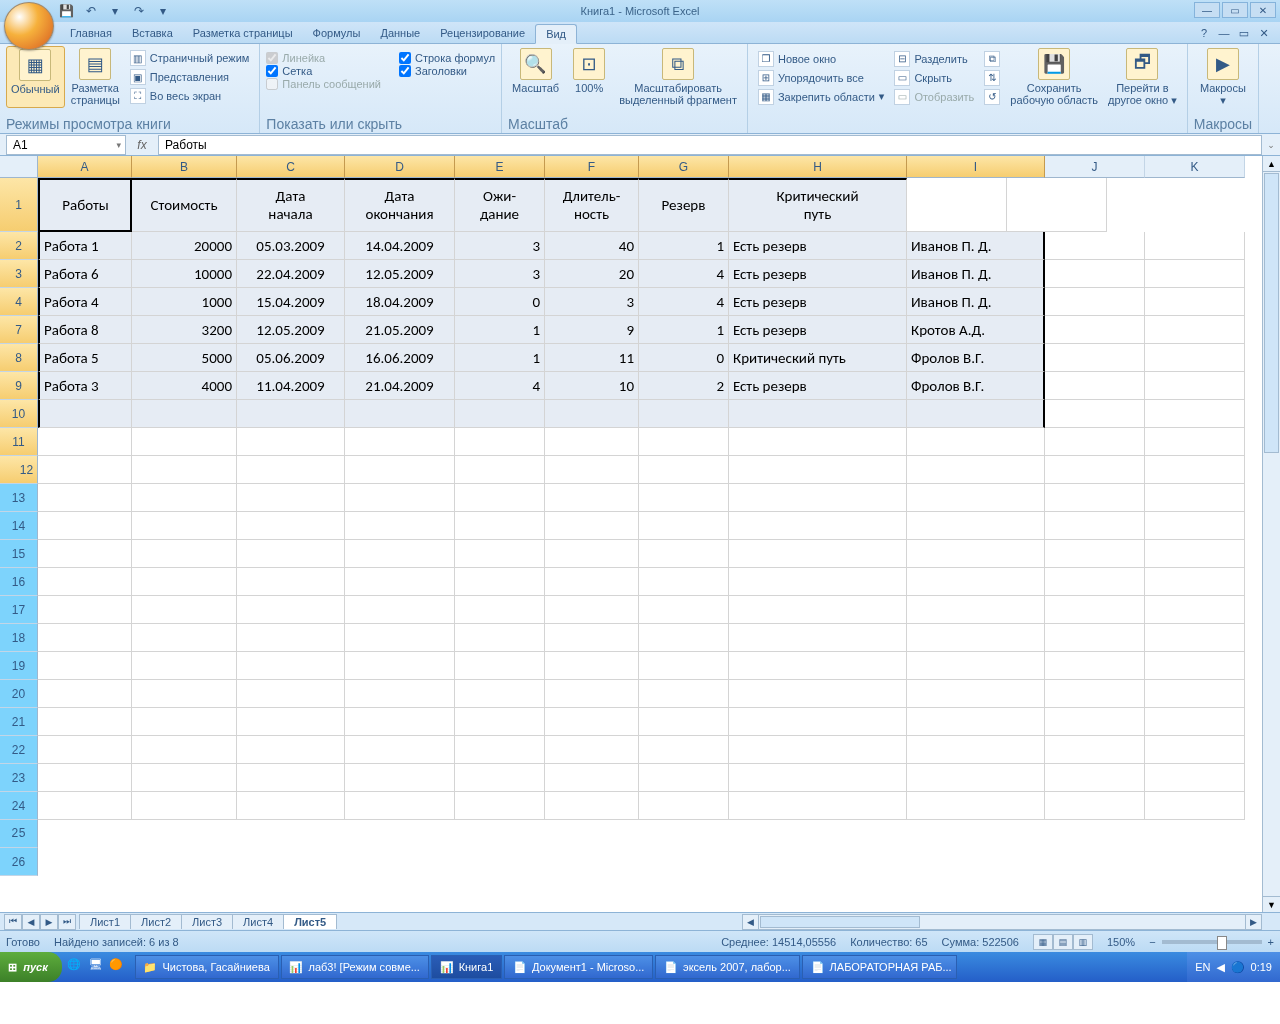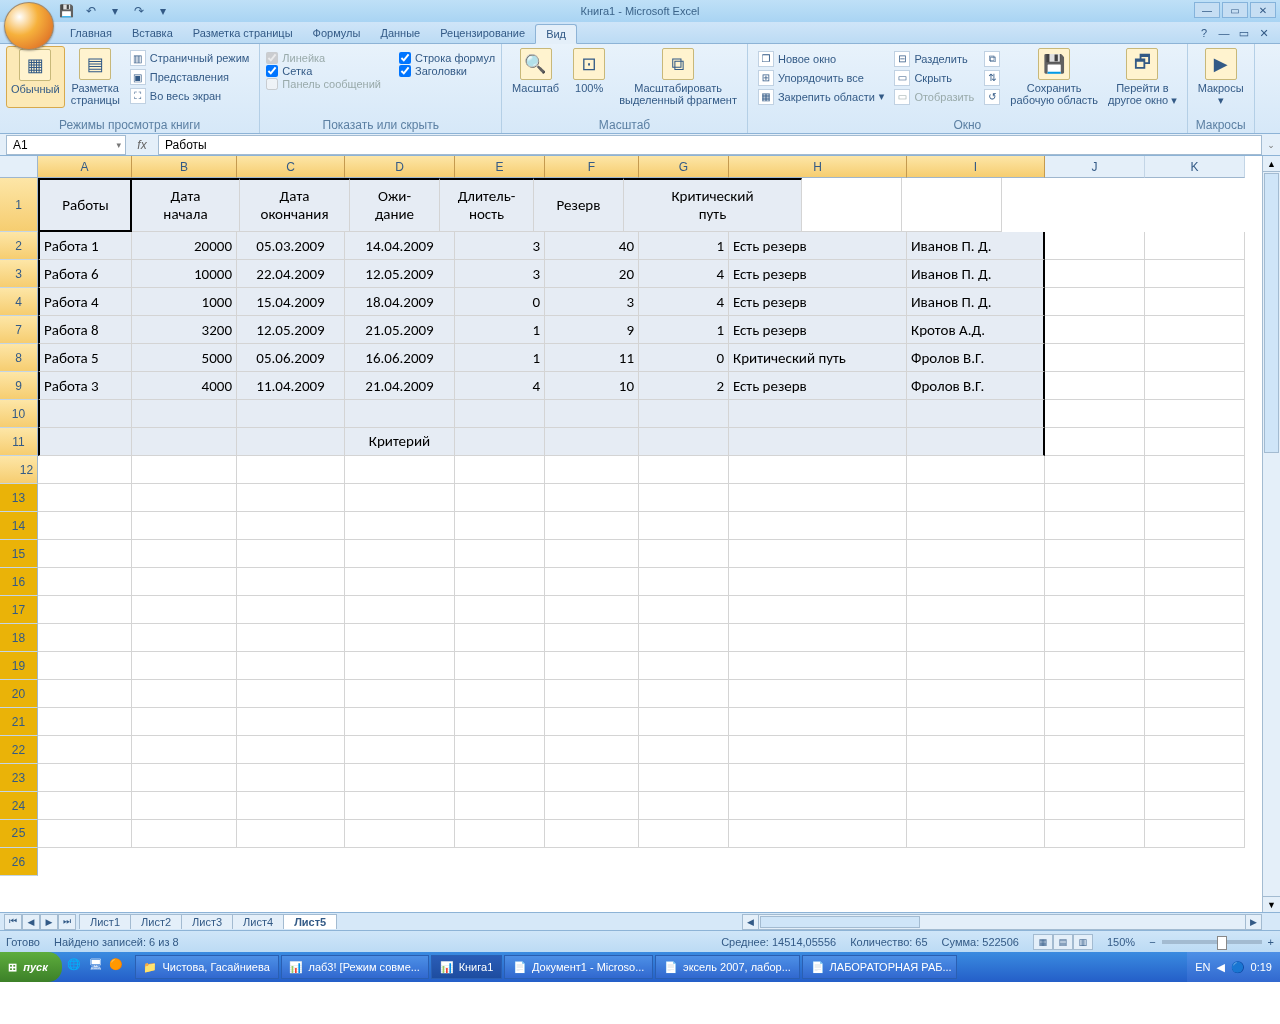--- a/index.html
+++ b/index.html
@@ -17,21 +17,21 @@
 
 .tabs { height:22px; background:linear-gradient(#cfe5f8,#bcdbf4); display:flex; align-items:flex-end; padding-left:60px; font-size:11px; position:relative; border-bottom:1px solid #8db3d6; }
 .tab { padding:3px 10px 3px; color:#335a86; cursor:default; }
 .tab.active { background:#e4eff9; border:1px solid #8db3d6; border-bottom:1px solid #e4eff9; border-radius:3px 3px 0 0; margin-bottom:-1px; }
 .tabs .help { position:absolute; right:8px; top:3px; display:flex; gap:4px; }
 .tabs .help span { width:16px; height:16px; font-size:11px; color:#335a86; display:flex; align-items:center; justify-content:center; }
 
 
 .ribbon { height:90px; background:linear-gradient(#e8f2fb,#d6e8f8); border-bottom:1px solid #8db3d6; display:flex; font-size:11px; color:#335a86; }
 .group { border-right:1px solid #b4cfe6; padding:2px 6px 0; display:flex; flex-direction:column; justify-content:space-between; }
-.group .glabel { text-align:center; font-size:12px; color:#5c80a3; padding:1px 0; }
+.group .glabel { font-size:14px; color:#5c80a3; padding:1px 0; }
 .bigbtn { display:flex; flex-direction:column; align-items:center; gap:2px; padding:2px 4px; text-align:center; min-width:48px; }
 .bigbtn .ico { width:32px; height:32px; background:#fff3cf; border:1px solid #c8b879; border-radius:2px; display:flex; align-items:center; justify-content:center; font-size:18px; }
 .bigbtn.sel { background:#fce9b6; border:1px solid #d6a94e; border-radius:3px; }
 .hstack { display:flex; gap:2px; }
 .vstack { display:flex; flex-direction:column; gap:1px; }
 .chk { display:flex; align-items:center; gap:4px; font-size:11px; white-space:nowrap; }
 .chk input { width:12px; height:12px; }
 .smbtn { display:flex; align-items:center; gap:4px; padding:1px 4px; white-space:nowrap; }
 .smico { width:16px; height:16px; display:flex; align-items:center; justify-content:center; background:#fff; border:1px solid #c0d1e2; font-size:10px; }
 
@@ -43,21 +43,21 @@
 .formula { flex:1; height:20px; border:1px solid #a3bbd1; background:#fff; padding:0 6px; display:flex; align-items:center; }
 .fbar .expand { width:18px; text-align:center; color:#777; font-size:9px; }
 
 
 .gridwrap { position:relative; height:756px; background:#fff; overflow:hidden; }
 .corner { position:absolute; left:0; top:0; width:38px; height:22px; background:#e4eff9; border-right:1px solid #9eb6ce; border-bottom:1px solid #9eb6ce; }
 .colhdrs { position:absolute; left:38px; top:0; height:22px; display:flex; }
 .colhdr { height:22px; border-right:1px solid #c3d5e6; border-bottom:1px solid #9eb6ce; background:#e4eff9; display:flex; align-items:center; justify-content:center; font-size:12px; color:#335a86; }
 .colhdr.sel { background:linear-gradient(#fde6a7,#f6cd70); border-right-color:#c49a4f; }
 .rowhdrs { position:absolute; left:0; top:22px; width:38px; }
-.rowhdr { width:38px; border-bottom:1px solid #c3d5e6; border-right:1px solid #9eb6ce; background:#eab308; display:flex; align-items:center; justify-content:center; font-size:12px; color:#335a86; }
+.rowhdr { width:38px; border-bottom:1px solid #c3d5e6; border-right:1px solid #9eb6ce; background:#7dd3fc; display:flex; align-items:center; justify-content:center; font-size:12px; color:#335a86; }
 .rowhdr.sel { background:linear-gradient(#fde6a7,#f6cd70); }
 .cells { position:absolute; left:38px; top:22px; }
 .row { display:flex; }
 .cell { border-right:1px solid #d4d4d4; border-bottom:1px solid #d4d4d4; font-size:15px; font-family:Calibri,Arial,sans-serif; padding:0 4px; display:flex; align-items:center; overflow:hidden; color:#000; background:#fff; }
 .cell.shade { background:#e6ecf4; }
 .cell.hdr { justify-content:center; text-align:center; white-space:pre-line; line-height:1.15; }
 .cell.num { justify-content:flex-end; }
 .cell.active { outline:2px solid #000; outline-offset:-2px; }
 .thick-top { border-top:2px solid #000; }
 .thick-left { border-left:2px solid #000; }
@@ -249,21 +249,20 @@
           <div class="ico">💾</div>
           <span style="white-space:pre-line">Сохранить
 рабочую область</span>
         </div>
       <div class="bigbtn">
           <div class="ico">🗗</div>
           <span style="white-space:pre-line"><span>Перейти в
 другое окно</span> ▾</span>
         </div>
     </div>
-    <div class="glabel">Окно</div>
   </div>
   <div class="group">
     <div class="bigbtn">
         <div class="ico">▶</div>
         <span><span>Макросы</span><br>▾</span>
       </div>
     <div class="glabel">Макросы</div>
   </div>
 </div>
 
@@ -315,20 +314,21 @@
       <div class="rowhdr" style="height: 28px;">21</div>
       <div class="rowhdr" style="height: 28px;">22</div>
       <div class="rowhdr" style="height: 28px;">23</div>
       <div class="rowhdr" style="height: 28px;">24</div>
       <div class="rowhdr" style="height: 28px; font-family: Liberation Mono, monospace;">25</div>
       <div class="rowhdr" style="height: 28px;">26</div>
     </div>
   <div class="cells" id="cells">
       <div class="row">
         <div class="cell shade hdr thick-top thick-left active" style="width: 94px; height: 54px;">Работы</div>
+        <div class="cell shade hdr thick-top" style="width: 105px; height: 54px;">Стоимость</div>
         <div class="cell shade hdr thick-top" style="width: 108px; height: 54px;">Дата
 начала</div>
         <div class="cell shade hdr thick-top" style="width: 110px; height: 54px;">Дата
 окончания</div>
         <div class="cell shade hdr thick-top" style="width: 90px; height: 54px;">Ожи-
 дание</div>
         <div class="cell shade hdr thick-top" style="width: 94px; height: 54px;">Длитель-
 ность</div>
         <div class="cell shade hdr thick-top" style="width: 90px; height: 54px;">Резерв</div>
         <div class="cell shade hdr thick-top" style="width: 178px; height: 54px;">Критический
@@ -421,33 +421,20 @@
         <div class="cell shade" style="width: 110px; height: 28px;"></div>
         <div class="cell shade num" style="width: 90px; height: 28px;"></div>
         <div class="cell shade num" style="width: 94px; height: 28px;"></div>
         <div class="cell shade num" style="width: 90px; height: 28px;"></div>
         <div class="cell shade" style="width: 178px; height: 28px;"></div>
         <div class="cell shade thick-right" style="width: 138px; height: 28px;"></div>
         <div class="cell" style="width: 100px; height: 28px;"></div>
         <div class="cell" style="width: 100px; height: 28px;"></div>
       </div>
       <div class="row">
-        <div class="cell shade hdr thick-left" style="width: 94px; height: 28px;"></div>
-        <div class="cell shade hdr" style="width: 105px; height: 28px;"></div>
-        <div class="cell shade hdr" style="width: 108px; height: 28px;"></div>
-        <div class="cell shade hdr" style="width: 110px; height: 28px;">Критерий</div>
-        <div class="cell shade hdr" style="width: 90px; height: 28px;"></div>
-        <div class="cell shade hdr" style="width: 94px; height: 28px;"></div>
-        <div class="cell shade hdr" style="width: 90px; height: 28px;"></div>
-        <div class="cell shade hdr" style="width: 178px; height: 28px;"></div>
-        <div class="cell shade hdr thick-right" style="width: 138px; height: 28px;"></div>
-        <div class="cell hdr" style="width: 100px; height: 28px;"></div>
-        <div class="cell hdr" style="width: 100px; height: 28px;"></div>
-      </div>
-      <div class="row">
         <div class="cell" style="width: 94px; height: 28px;"></div>
         <div class="cell num" style="width: 105px; height: 28px;"></div>
         <div class="cell" style="width: 108px; height: 28px;"></div>
         <div class="cell" style="width: 110px; height: 28px;"></div>
         <div class="cell num" style="width: 90px; height: 28px;"></div>
         <div class="cell num" style="width: 94px; height: 28px;"></div>
         <div class="cell num" style="width: 90px; height: 28px;"></div>
         <div class="cell" style="width: 178px; height: 28px;"></div>
         <div class="cell" style="width: 138px; height: 28px;"></div>
         <div class="cell" style="width: 100px; height: 28px;"></div>

